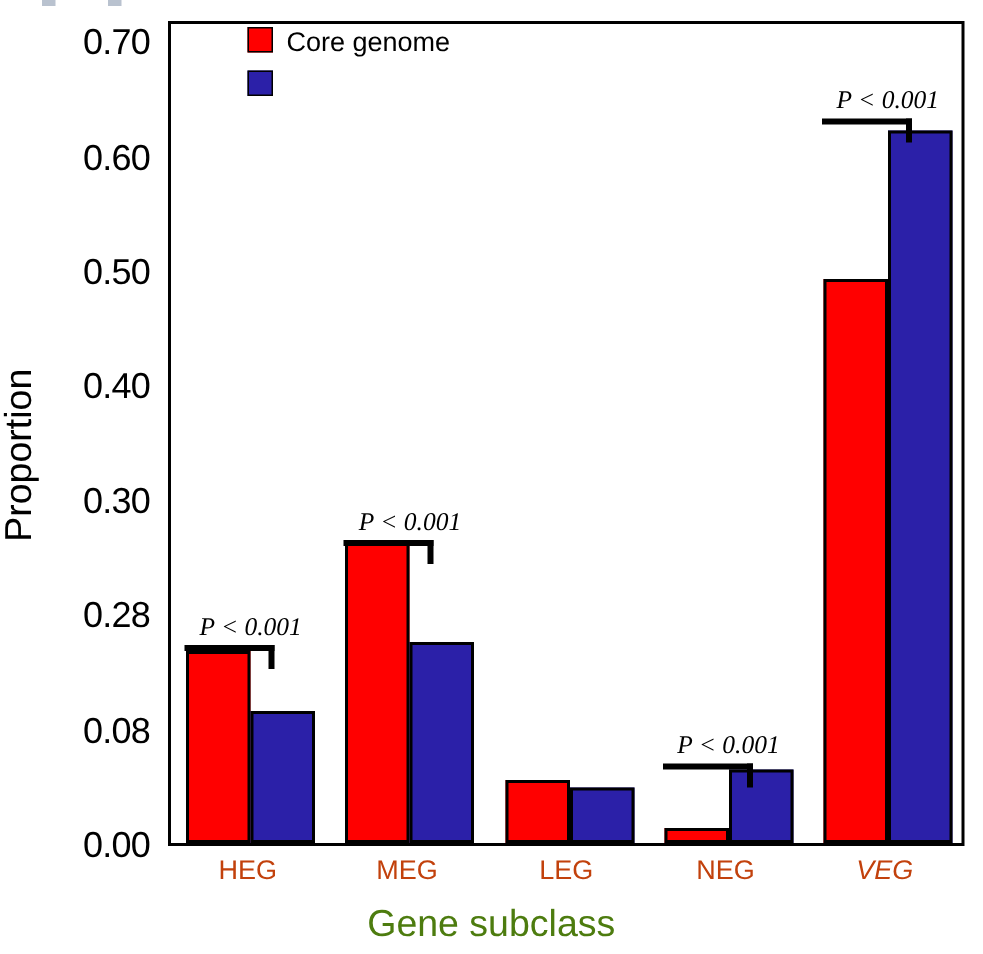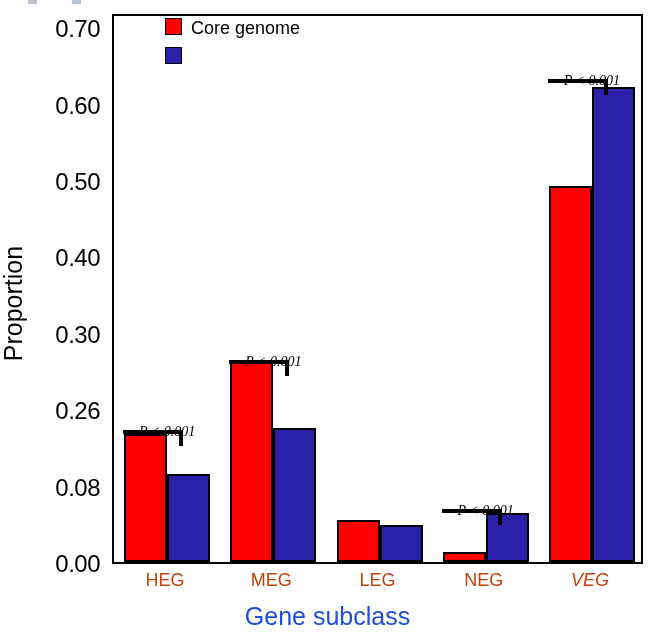--- a/index.html
+++ b/index.html
@@ -67,45 +67,44 @@
     white-space:nowrap;
     transform:translateX(-50%);
   }
   #x-axis-title{
     position:absolute;
     left:0;
     top:602px;
     width:655px;
     text-align:center;
     font-size:25px;
-    color:#1d4ed8;
+    color:#4d7c0f;
   }
 
   
   .bar{
     position:absolute;
     bottom:0;
     border:2px solid #000;
     box-sizing:border-box;
   }
   .bar.core{background:#ff0000;}
   .bar.flex{background:#2b20a8;}
 
   
   .sig-group{position:absolute;}
   .sig-label{
     position:absolute;
-    font-size:14px;
+    font-size:17px;
     font-style:italic;
     color:#000;
     white-space:nowrap;
     text-align:center;
     transform:translateX(-50%);
     font-family:"Liberation Serif", serif;
-    margin-top:16px;
   }
   .sig-bracket{
     position:absolute;
     border-top:4px solid #000;
     border-right:4px solid #000;
     box-sizing:border-box;
   }
 
   
   #legend{
@@ -152,21 +151,21 @@
     <span class="tick-nub" style="left:0px;"></span>
     <span class="tick-nub" style="left:44px;"></span>
   </div>
 
   <div id="y-axis-title">Proportion</div>
 
   <div id="y-ticks">
       <div class="ytick-label" style="top: 564px; left: 24px;">0.00</div>
       <div class="ytick-label" style="top: 487.611px; left: 24px;">0.08</div>
       <div class="ytick-mark" style="top: 487.611px;"></div>
-      <div class="ytick-label" style="top: 411.222px; left: 24px;">0.26</div>
+      <div class="ytick-label" style="top: 411.222px; left: 24px;">0.28</div>
       <div class="ytick-mark" style="top: 411.222px;"></div>
       <div class="ytick-label" style="top: 334.833px; left: 24px;">0.30</div>
       <div class="ytick-mark" style="top: 334.833px;"></div>
       <div class="ytick-label" style="top: 258.444px; left: 24px;">0.40</div>
       <div class="ytick-mark" style="top: 258.444px;"></div>
       <div class="ytick-label" style="top: 182.056px; left: 24px;">0.50</div>
       <div class="ytick-mark" style="top: 182.056px;"></div>
       <div class="ytick-label" style="top: 105.667px; left: 24px;">0.60</div>
       <div class="ytick-mark" style="top: 105.667px;"></div>
       <div class="ytick-label" style="top: 29.2778px; left: 24px;">0.70</div>

